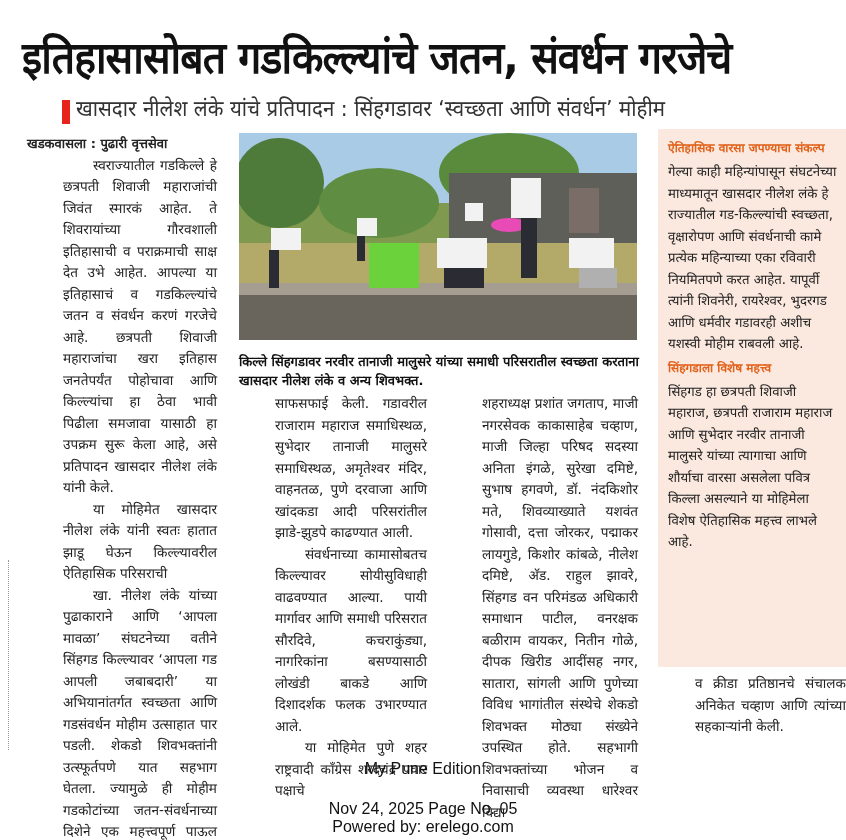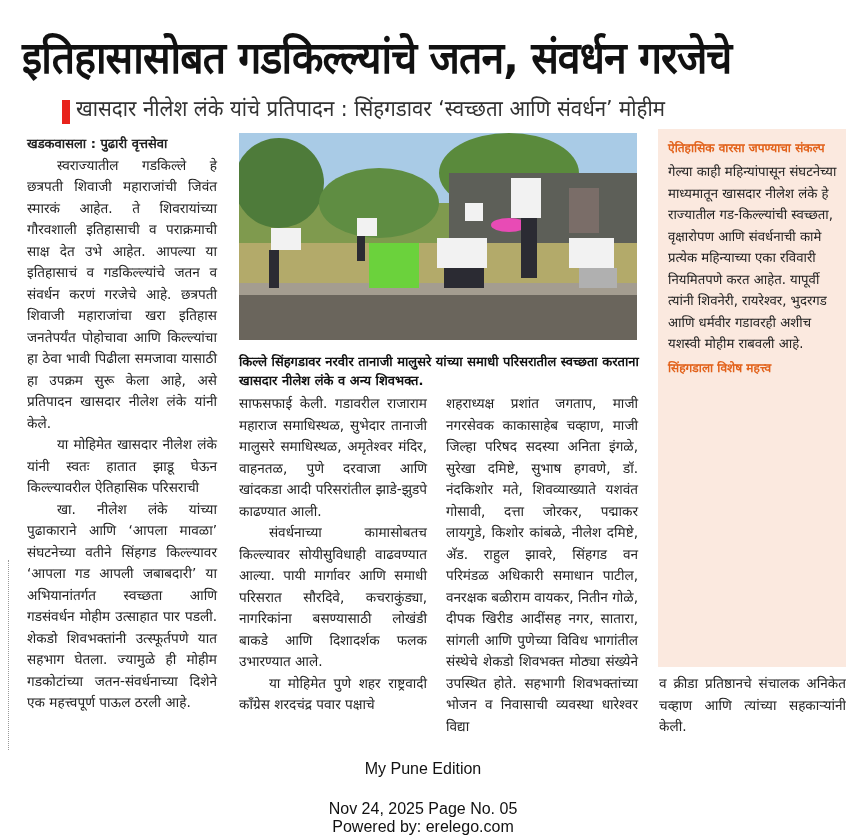--- a/index.html
+++ b/index.html
@@ -13,21 +13,21 @@
     transform: scaleX(0.93); transform-origin: left center;
   }
   .subhead {
     position: absolute; left: 30px; top: 94px; height: 30px; width: 816px;
     display: flex; align-items: flex-end; white-space: nowrap; margin-left: 32px;
   }
   .subhead .bar { width: 8px; height: 24px; background: #e8231c; margin-right: 6px; flex: none; }
   .subhead .txt { font-size: 22px; color: #333; line-height: 30px; transform: scaleX(0.93); transform-origin: left center; }
 
   .col { position: absolute; font-size: 13.6px; line-height: 21.5px; color: #222; text-align: justify; }
-  .col p { text-indent: 2.2em; }
+  .col p { text-indent: 2.2em; margin-left: 36px; }
   .dateline { font-weight: bold; font-size: 13px; text-indent: 0 !important; }
 
   #col1 { left: 27px; top: 133px; width: 190px; }
   #col2 { left: 239px; top: 393px; width: 188px; }
   #col3 { left: 446px; top: 393px; width: 192px; }
   #col4 { left: 659px; top: 673px; width: 187px; }
 
   .rule-left {
     position: absolute; left: 8px; top: 560px; width: 0; height: 190px;
     border-left: 1px dotted #999;
@@ -121,20 +121,21 @@
 </div>
 
 <div class="col" id="col3">
   <p style="text-indent:0">शहराध्यक्ष प्रशांत जगताप, माजी नगरसेवक काकासाहेब चव्हाण, माजी जिल्हा परिषद सदस्या अनिता इंगळे, सुरेखा दमिष्टे, सुभाष हगवणे, डॉ. नंदकिशोर मते, शिवव्याख्याते यशवंत गोसावी, दत्ता जोरकर, पद्माकर लायगुडे, किशोर कांबळे, नीलेश दमिष्टे, अ‍ॅड. राहुल झावरे, सिंहगड वन परिमंडळ अधिकारी समाधान पाटील, वनरक्षक बळीराम वायकर, नितीन गोळे, दीपक खिरीड आदींसह नगर, सातारा, सांगली आणि पुणेच्या विविध भागांतील संस्थेचे शेकडो शिवभक्त मोठ्या संख्येने उपस्थित होते. सहभागी शिवभक्तांच्या भोजन व निवासाची व्यवस्था धारेश्वर विद्या</p>
 </div>
 
 <div class="sidebar">
   <h3>ऐतिहासिक वारसा जपण्याचा संकल्प</h3>
   <p>गेल्या काही महिन्यांपासून संघटनेच्या माध्यमातून खासदार नीलेश लंके हे राज्यातील गड-किल्ल्यांची स्वच्छता, वृक्षारोपण आणि संवर्धनाची कामे प्रत्येक महिन्याच्या एका रविवारी नियमितपणे करत आहेत. यापूर्वी त्यांनी शिवनेरी, रायरेश्वर, भुदरगड आणि धर्मवीर गडावरही अशीच यशस्वी मोहीम राबवली आहे.</p>
   <h3>सिंहगडाला विशेष महत्त्व</h3>
+  <p>सिंहगड हा छत्रपती शिवाजी महाराज, छत्रपती राजाराम महाराज आणि सुभेदार नरवीर तानाजी मालुसरे यांच्या त्यागाचा आणि शौर्याचा वारसा असलेला पवित्र किल्ला असल्याने या मोहिमेला विशेष ऐतिहासिक महत्त्व लाभले आहे.</p>
 </div>
 
 <div class="col" id="col4">
   <p style="text-indent:0">व क्रीडा प्रतिष्ठानचे संचालक अनिकेत चव्हाण आणि त्यांच्या सहकाऱ्यांनी केली.</p>
 </div>
 
 <div class="footer" id="foot1">My Pune Edition</div>
 <div class="footer" id="foot2">Nov 24, 2025 Page No. 05</div>
 <div class="footer" id="foot3">Powered by: erelego.com</div>
 

